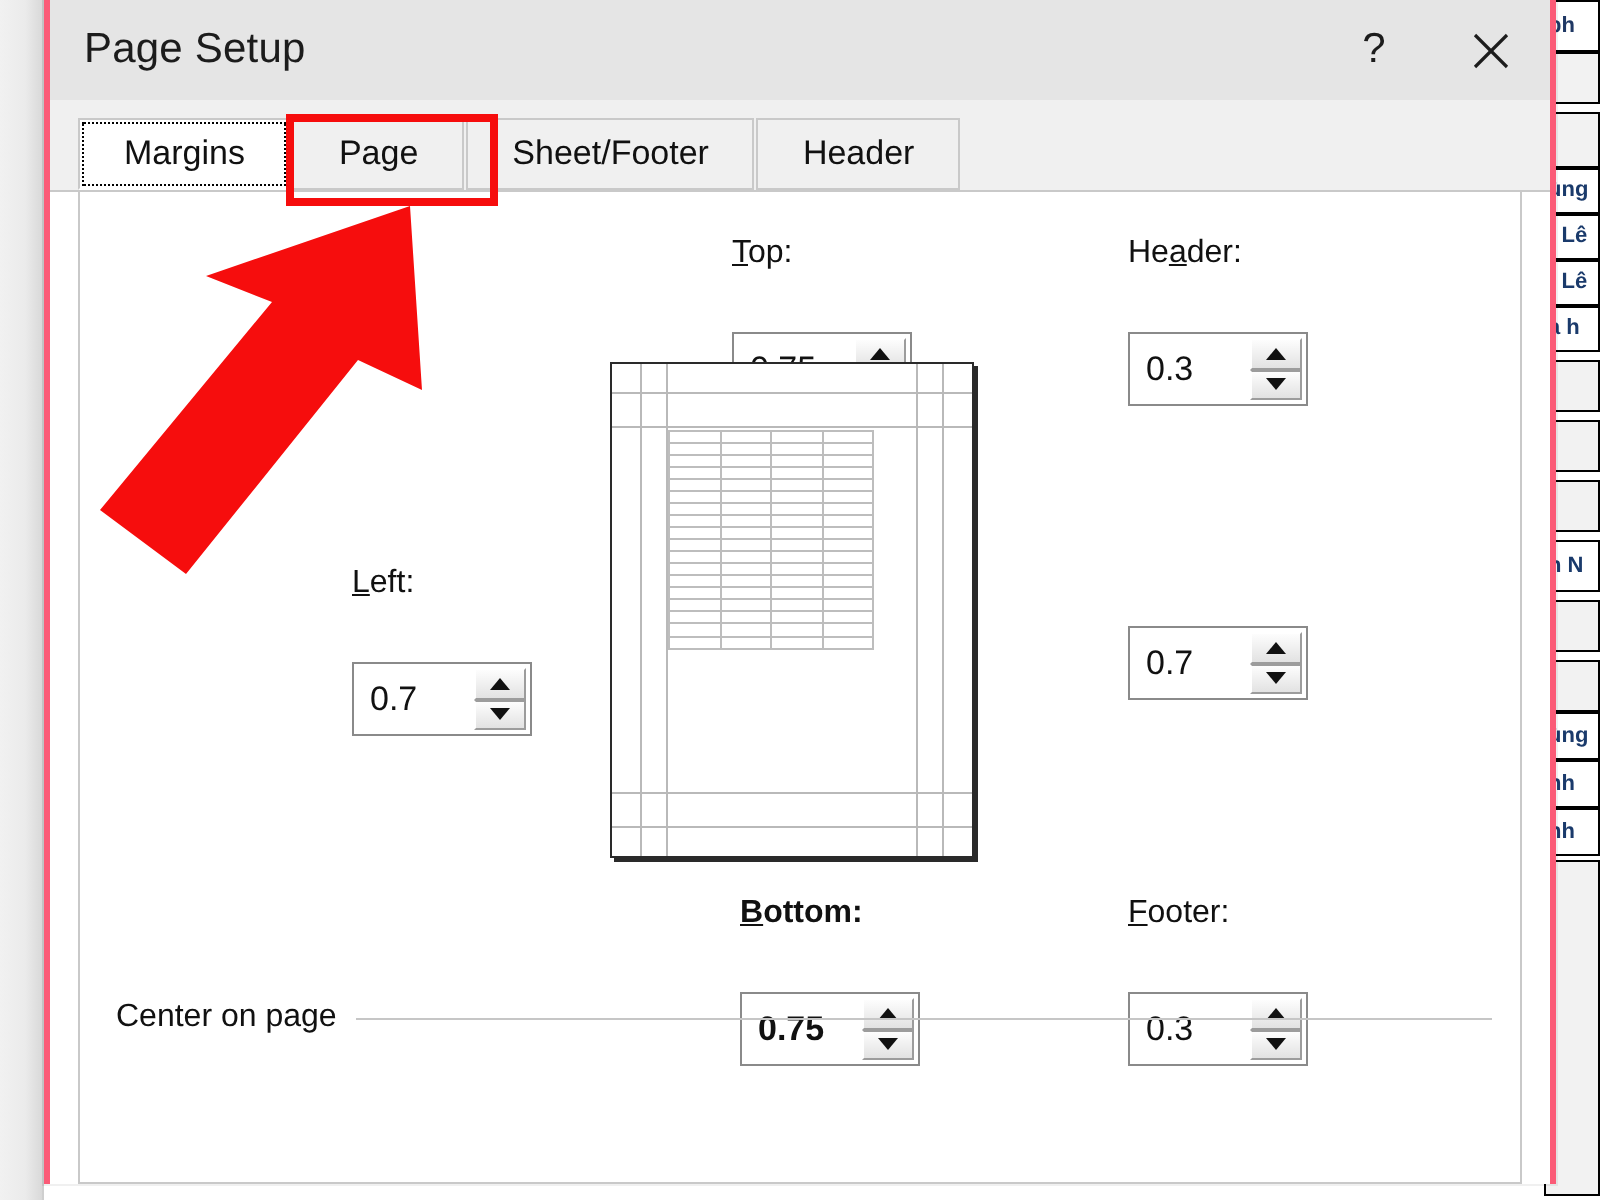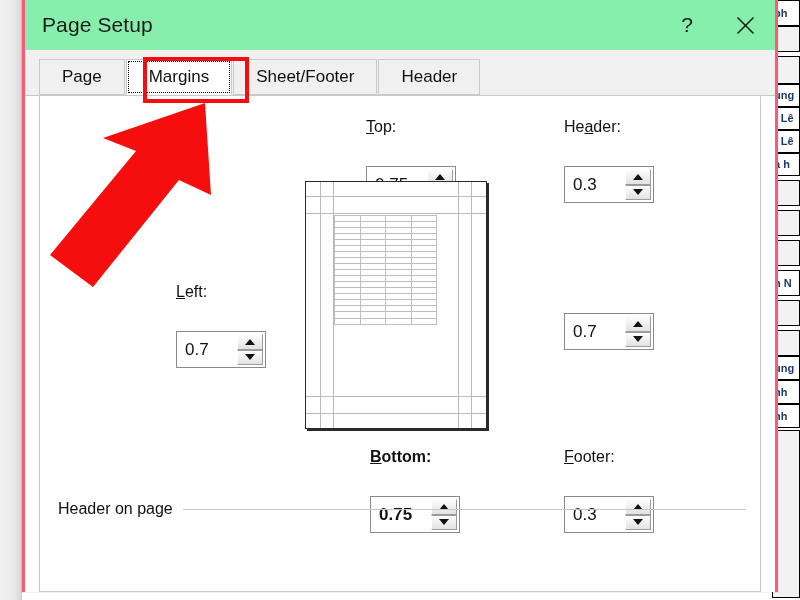--- a/index.html
+++ b/index.html
@@ -50,21 +50,21 @@
     background: #ffffff;
     border-left: 3px solid #fb5b77;
     border-right: 3px solid #fb5b77;
     border-top: 0;
     box-shadow: 0 0 0 1px rgba(0,0,0,0.06);
     overflow: hidden;
   }
   .titlebar {
     position: relative;
     height: 50px;
-    background: #86efac;
+    background: #e5e5e5;
     display: flex; align-items: center;
   }
   .title-text {
     font-size: 21px; color: #1c1c1c; font-weight: 400;
     padding-left: 17px; letter-spacing: .1px;
   }
   .title-btns { margin-left: auto; display: flex; align-items: center; height: 100%; }
   .title-btn {
     width: 60px; height: 50px;
     display: flex; align-items: center; justify-content: center;
@@ -250,22 +250,22 @@
           <svg width="19" height="19" viewBox="0 0 19 19">
             <line x1="1.5" y1="1.5" x2="17.5" y2="17.5" stroke="#1c1c1c" stroke-width="1.6"></line>
             <line x1="17.5" y1="1.5" x2="1.5" y2="17.5" stroke="#1c1c1c" stroke-width="1.6"></line>
           </svg>
         </div>
       </div>
     </div>
 
     <div class="tab-area">
       <div class="tabs">
+        <div class="tab active">Margins</div>
         <div class="tab">Page</div>
-        <div class="tab active">Margins</div>
         <div class="tab">Sheet/Footer</div>
         <div class="tab">Header</div>
       </div>
     </div>
 
     <div class="tab-body">
 
       <div class="field" style="left:326px; top:22px;">
         <div class="field-label"><u>T</u>op:</div>
         <div class="spin-wrap">
@@ -387,21 +387,21 @@
           <div class="g gh" style="top:84px;"></div>
           <div class="g gh" style="top:90px;"></div>
           <div class="g gh" style="top:96px;"></div>
           <div class="g gh" style="top:103px;"></div>
           <div class="g gh" style="top:109px;"></div>
         </div>
       </div>
 
       <div class="group">
         <div class="group-head">
-          <span>Header on page</span>
+          <span>Center on page</span>
           <span class="group-rule"></span>
         </div>
       </div>
 
     </div>
   </div>
 
   <div class="anno-box" style="left:143px; top:57px; width:106px; height:46px;"></div>
 
   <svg class="anno-arrow" style="left:40px; top:95px;" width="220" height="200" viewBox="0 0 220 200">

